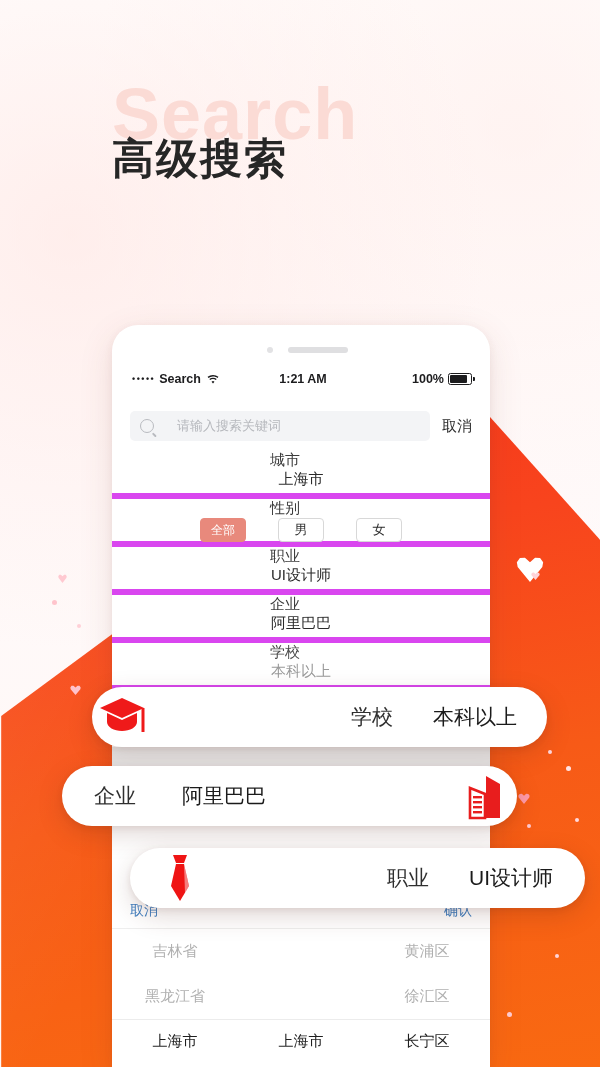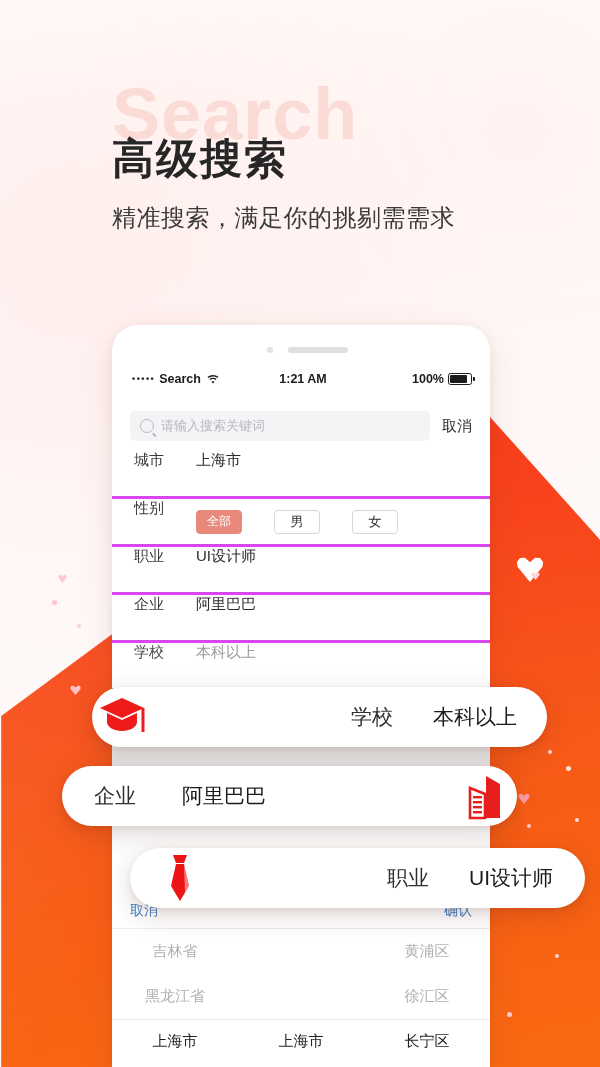--- a/index.html
+++ b/index.html
@@ -71,28 +71,28 @@
   .sb-left{position:absolute;left:20px;display:flex;align-items:center;gap:4px;}
   .dots{letter-spacing:1.5px;font-size:9px;line-height:1;}
   .wifi{display:inline-block;width:12px;height:10px;position:relative;margin-left:2px;}
   .sb-mid{position:absolute;left:2px;width:100%;text-align:center;}
   .sb-right{position:absolute;right:18px;display:flex;align-items:center;gap:4px;margin-left:8px;}
   .batt{width:22px;height:10px;border:1.4px solid #1c1c1e;border-radius:2.5px;position:relative;}
   .batt::after{content:"";position:absolute;right:-3.5px;top:3px;width:2px;height:4px;background:#1c1c1e;border-radius:0 1px 1px 0;}
   .batt i{position:absolute;left:1px;top:1px;bottom:1px;width:17px;background:#1c1c1e;border-radius:1px;display:block;}
 
   .searchrow{position:absolute;top:78px;left:0;width:100%;height:46px;display:flex;align-items:center;padding:0 18px;box-sizing:border-box;}
-  .searchbox{flex:1;height:30px;background:#f3f4f6;border-radius:5px;display:flex;align-items:center;padding:0 10px;box-sizing:border-box;gap:7px;}
+  .searchbox{flex:1;height:30px;background:#f3f4f6;border-radius:5px;display:flex;align-items:center;padding:0 10px;box-sizing:border-box;gap:23px;}
   .mag{width:12px;height:12px;border:1.5px solid #b9bbc0;border-radius:50%;position:relative;flex:none;}
   .mag::after{content:"";position:absolute;right:-4px;bottom:-3px;width:5px;height:1.5px;background:#b9bbc0;transform:rotate(45deg);border-radius:1px;}
   .sph{font-size:13px;color:#b6b8bd;}
   .cancel-sb{margin-left:12px;font-size:15px;color:#2b2b2b;}
 
   .rows{position:absolute;top:126px;left:0;width:100%;}
-  .row{height:48px;display:flex;padding:0 22px;box-sizing:border-box;border-bottom:3px solid #d946ef;}
+  .row{height:48px;display:flex;align-items:center;padding:0 22px;box-sizing:border-box;border-bottom:6px solid #d946ef;flex-direction:column;}
   .row .lbl{width:62px;font-size:15px;color:#3c3c3c;flex:none;}
   .row .val{font-size:15px;color:#2b2b2b;}
   .row.dim .lbl{color:#4a4a4a;}
   .row.dim .val{color:#9a9a9a;}
   .chips{display:flex;gap:32px;align-items:center;}
   .chip{
     min-width:46px;height:24px;border-radius:4px;border:1px solid #d8d8d8;background:#fff;
     display:flex;align-items:center;justify-content:center;font-size:13px;color:#2b2b2b;padding:0 9px;box-sizing:border-box;
   }
   .chip.on{background:#e8897c;border-color:#e8897c;color:#fff;font-size:12px;}
@@ -172,21 +172,20 @@
   <div class="pdot" style="left:400px;top:776px;width:4px;height:4px;background:#ffd2d8;"></div>
   <div class="pdot" style="left:548px;top:750px;width:4px;height:4px;background:#ffd9de;"></div>
   <div class="pdot" style="left:566px;top:766px;width:5px;height:5px;background:#ffe3e6;"></div>
   <div class="pdot" style="left:575px;top:818px;width:4px;height:4px;background:#ffd9de;"></div>
   <div class="pdot" style="left:527px;top:824px;width:4px;height:4px;background:#ffc8d0;"></div>
   <div class="pdot" style="left:555px;top:954px;width:4px;height:4px;background:#ffd4da;"></div>
   <div class="pdot" style="left:507px;top:1012px;width:5px;height:5px;background:#ffccd3;"></div>
 
   <div class="watermark">Search</div>
   <div class="h1">高级搜索</div>
-  <div class="h2">精准搜索，满足你的挑剔需需求</div>
 
   <div class="phone">
 
     <div class="notch">
       <span class="cam"></span>
       <span class="spk"></span>
     </div>
 
     <div class="statusbar">
       <div class="sb-left">

